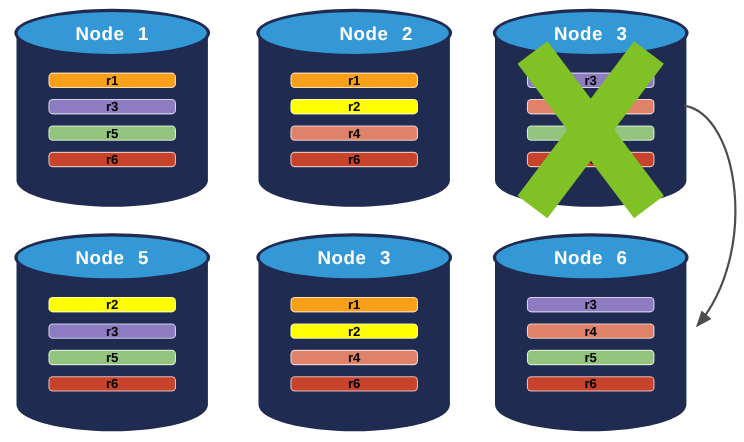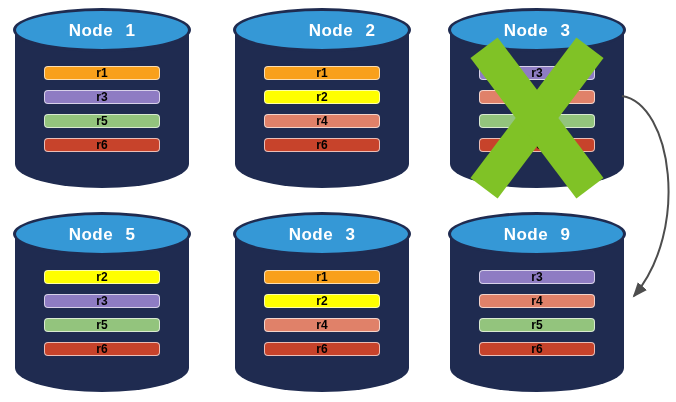--- a/index.html
+++ b/index.html
@@ -164,21 +164,21 @@
       </div>
     <div class="row" style="background-color: rgb(199, 67, 43);">
         <span class="row-label" style="color: rgb(0, 0, 0);">r6</span>
       </div>
   </div>
 </div>
 
 <div class="node" style="left:448px;top:212px">
   <div class="cyl-body" style="background-color: rgb(31, 43, 80);"></div>
   <div class="cyl-top" style="background-color: rgb(53, 152, 214); border-color: rgb(31, 43, 80);">
-    <span class="node-title" style="color: rgb(255, 255, 255);">Node 9</span>
+    <span class="node-title" style="color: rgb(255, 255, 255);">Node 6</span>
   </div>
   <div class="rows">
     <div class="row" style="background-color: rgb(142, 124, 195);">
         <span class="row-label" style="color: rgb(0, 0, 0);">r3</span>
       </div>
     <div class="row" style="background-color: rgb(224, 129, 105);">
         <span class="row-label" style="color: rgb(0, 0, 0);">r4</span>
       </div>
     <div class="row" style="background-color: rgb(147, 196, 125);">
         <span class="row-label" style="color: rgb(0, 0, 0);">r5</span>

